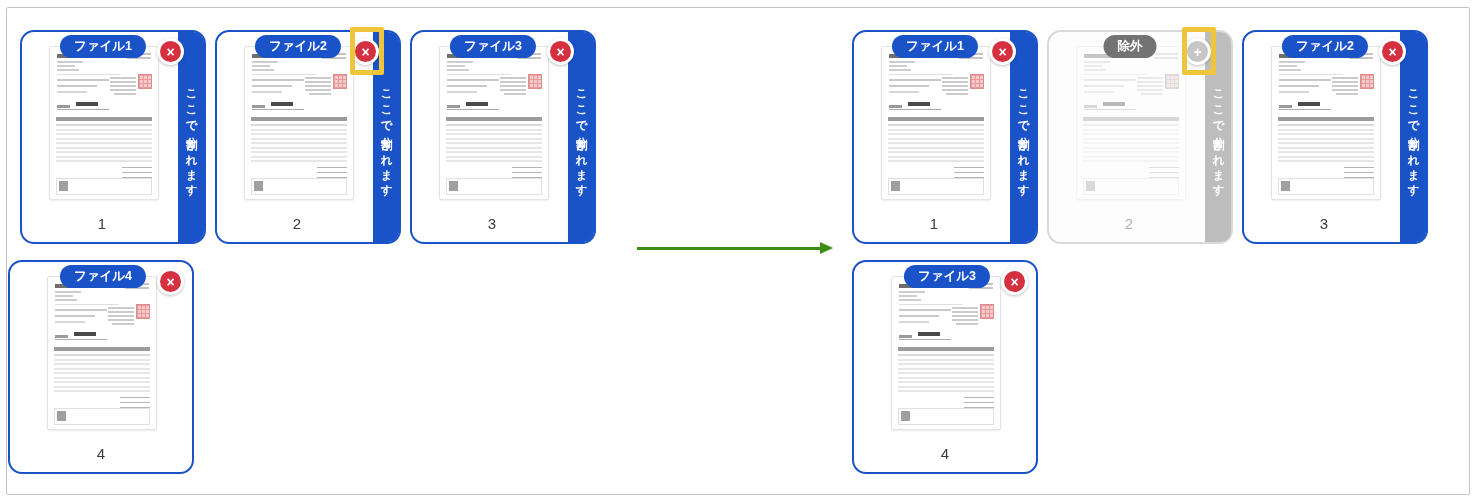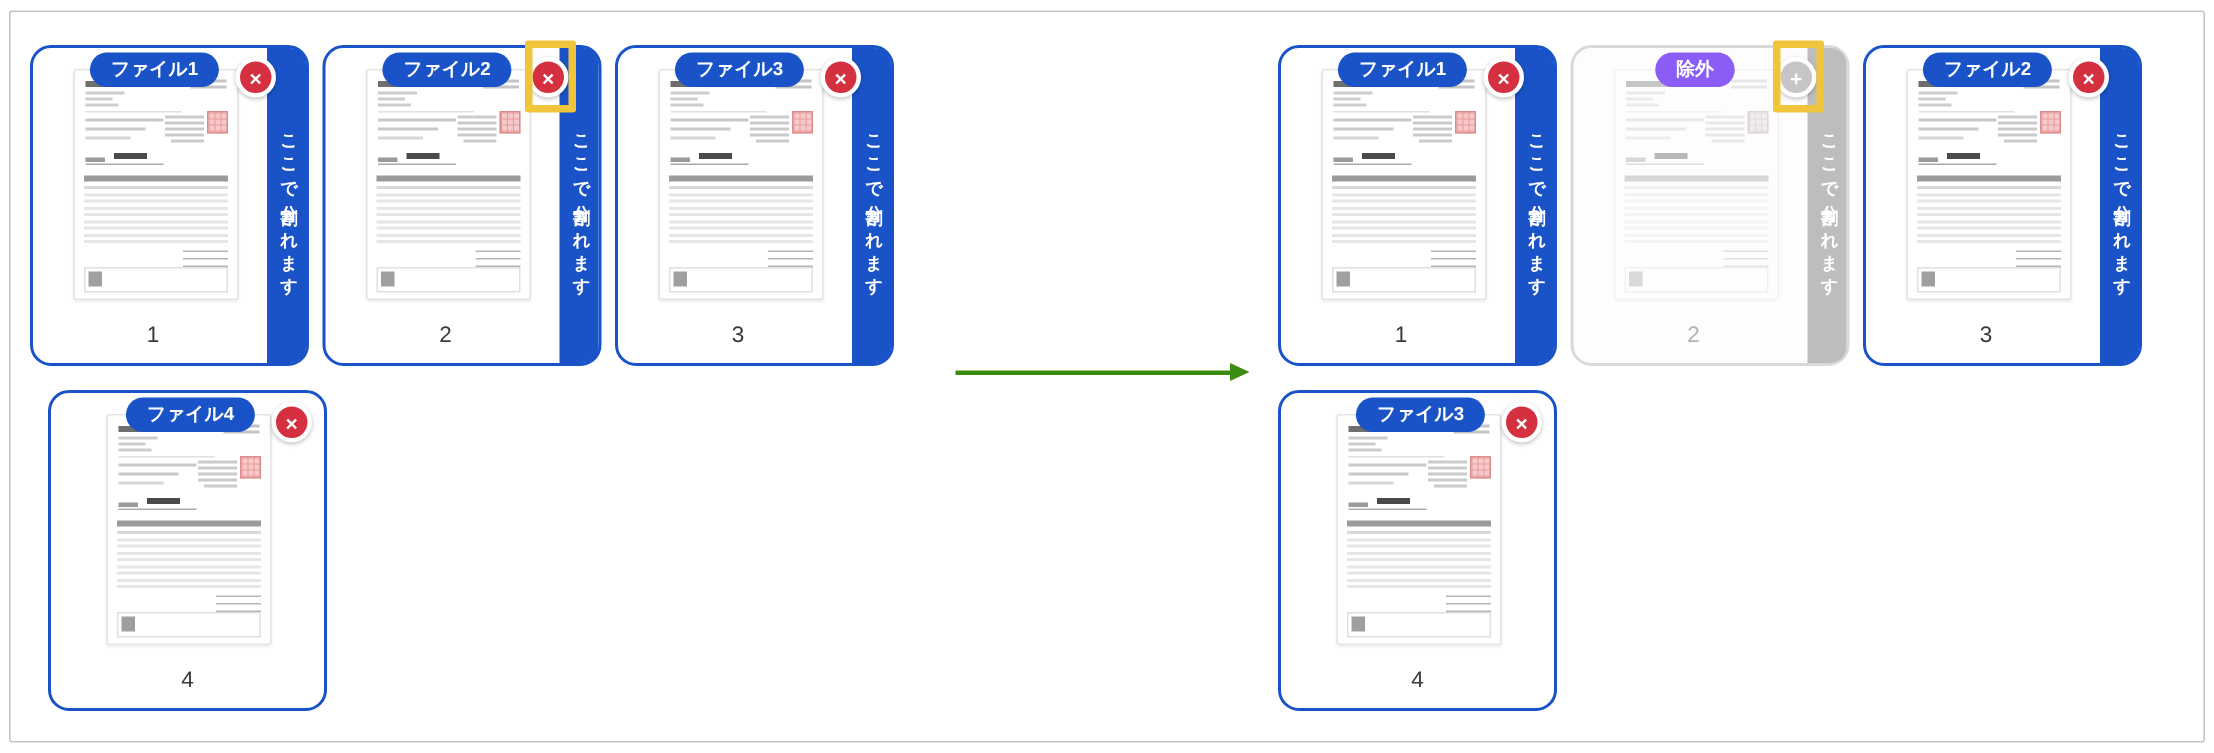--- a/index.html
+++ b/index.html
@@ -25,21 +25,21 @@
   .strip-text{
     writing-mode:vertical-rl;text-orientation:upright;color:#fff;
     font-weight:700;font-size:11.5px;letter-spacing:2px;line-height:1;
   }
   .badge{
     position:absolute;top:3px;left:81px;transform:translateX(-50%);
     background:#1a53c8;color:#fff;font-size:12.5px;font-weight:700;
     padding:3px 14px;border-radius:13px;white-space:nowrap;z-index:3;
   }
   .no-strip .badge{left:93px;}
-  .excluded .badge{background:#8b5cf6;}
+  .excluded .badge{background:#737373;}
   .close-btn{
     position:absolute;top:6px;right:20px;width:27px;height:27px;border-radius:50%;
     background:#d53040;border:3px solid #fff;color:#fff;font-weight:700;font-size:14px;
     line-height:1;display:flex;align-items:center;justify-content:center;padding:0;
     box-shadow:0 1px 3px rgba(0,0,0,.25);cursor:pointer;z-index:4;
   }
   .no-strip .close-btn{right:8px;}
   .excluded .close-btn{background:#c6c6c6;}
   .page-num{
     position:absolute;bottom:10px;left:0;width:160px;text-align:center;
@@ -242,21 +242,21 @@
     <div class="d-remarks">
             <div class="d-remark-sq"></div>
           </div>
   </div>
 </div>
     <div class="badge">ファイル3</div>
     <button class="close-btn">×</button>
     <div class="page-num">3</div>
   </div>
 
-  <div class="card no-strip" style="left:32px;top:260px">
+  <div class="card no-strip" style="left:8px;top:260px">
     <div class="doc-wrap doc-slot">
   <div class="doc">
     <div class="d-title"></div>
           <div class="d-meta1"></div>
           <div class="d-meta2"></div>
     <div class="d-l1"></div>
           <div class="d-l2"></div>
           <div class="d-l3"></div>
     <div class="d-div"></div>
           <div class="d-p1"></div>

